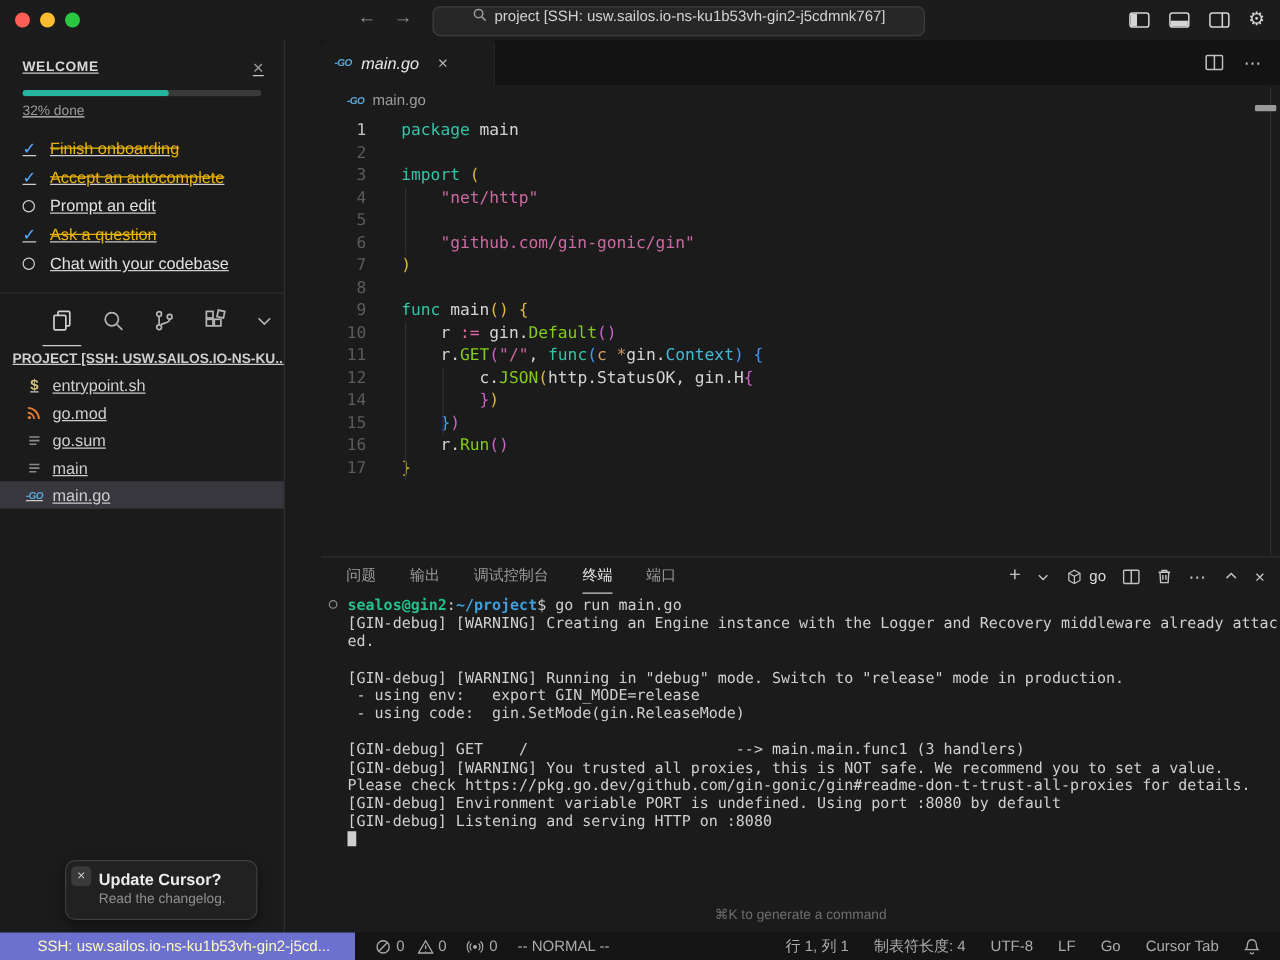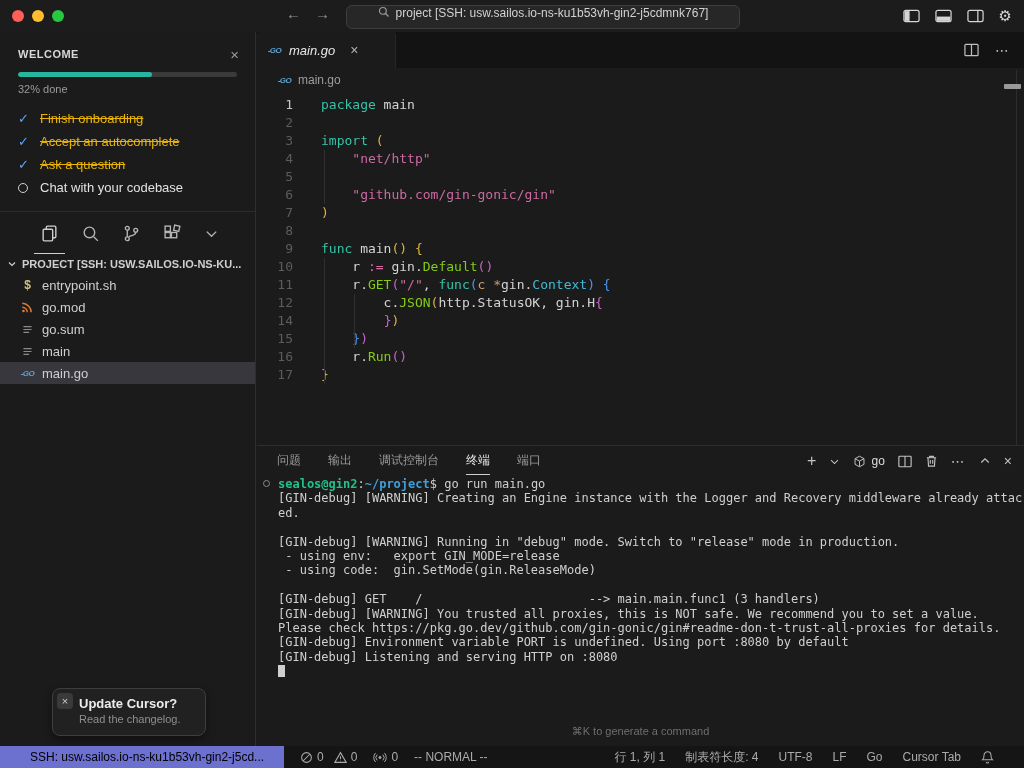--- a/index.html
+++ b/index.html
@@ -16,22 +16,22 @@
   .tl{width:12px;height:12px;border-radius:50%;}
   .tl.red{background:#ff5f57}.tl.yellow{background:#febc2e}.tl.green{background:#28c840}
   .nav{position:absolute;left:286px;top:5px;display:flex;gap:14px;font-size:15px;color:#949494;}
   .nav span{cursor:default}
   .search-pill{position:absolute;left:346px;top:5px;width:392px;height:22px;background:#272727;
     border:1px solid #3e3e3e;border-radius:6px;display:flex;align-items:flex-start;justify-content:center;
     gap:6px;font-size:12px;color:#d2d2d2;}
   .tb-right{position:absolute;right:12px;top:7px;display:flex;gap:15px;align-items:center;color:#d5d5d5;}
   .gear{font-size:15px;line-height:18px;color:#d5d5d5}
   
-  .sidebar{position:absolute;top:32px;left:0;width:256px;bottom:22px;background:#1b1b1b;
-    border-right:1px solid #2e2e2e;box-sizing:border-box;}
+  .sidebar{position:absolute;top:32px;left:0;width:228px;bottom:22px;background:#1b1b1b;
+    border-right:1px solid #2e2e2e;box-sizing:border-box;text-decoration:underline;}
   .w-header{display:flex;justify-content:space-between;align-items:center;padding:16px 16px 0 18px;}
   .w-title{font-size:11px;font-weight:bold;letter-spacing:.5px;color:#d8d8d8;}
   .w-close{color:#9a9a9a;font-size:15px;line-height:11px;cursor:default}
   .progress-track{margin:12px 18px 0 18px;height:5px;background:#3a3a3a;border-radius:3px;overflow:hidden;}
   .progress-fill{height:100%;border-radius:3px;background:#26b69f;}
   .w-pct{margin:6px 18px 0 18px;font-size:11px;color:#9a9a9a;}
   .checklist{margin-top:12px;}
   .check-item{display:flex;align-items:center;height:23px;padding-left:18px;font-size:13px;color:#e2e2e2;}
   .ci-icon{width:22px;display:flex;align-items:center;}
   .ci-icon.chk{color:#58a6ff;font-size:13px;}
@@ -88,25 +88,25 @@
     font-family:"DejaVu Sans Mono","Liberation Mono",monospace;font-size:12px;line-height:14.4px;
     color:#cfcfcf;white-space:pre;overflow:hidden;}
   .trow{height:14.4px;position:relative;}
   .t-tg{color:#23c08a;font-weight:bold}.t-tb{color:#3f9fdc;font-weight:bold}.t-tw{color:#cfcfcf}
   .tdeco{position:absolute;left:-15px;top:3px;width:7px;height:7px;border:1px solid #8a8a8a;border-radius:50%;box-sizing:border-box;}
   .cursor-block{display:inline-block;width:7px;height:12px;background:#cfcfcf;vertical-align:-2px;}
   .term-hint{position:absolute;bottom:8px;left:0;right:0;text-align:center;font-size:11px;color:#6e6e6e;}
   
   .statusbar{position:absolute;left:0;right:0;bottom:0;height:22px;background:#151515;display:flex;
     align-items:center;font-size:12px;color:#ababab;}
-  .remote-chip{width:284px;height:22px;box-sizing:border-box;background:#6c70cf;color:#000000;
+  .remote-chip{width:284px;height:22px;box-sizing:border-box;background:#6c70cf;color:#fef9c3;
     display:flex;align-items:center;gap:6px;padding:0 24px;white-space:nowrap;overflow:hidden;flex:none;}
   .sb-item{display:flex;align-items:center;gap:4px;white-space:nowrap;}
   .sb-left{display:flex;align-items:center;gap:16px;margin-left:16px;}
-  .sb-right{margin-left:auto;display:flex;align-items:center;gap:20px;padding-right:30px;}
+  .sb-right{margin-left:auto;display:flex;align-items:center;gap:20px;padding-right:16px;}
 </style>
 </head>
 <body>
 
 <div class="titlebar">
   <div class="traffic">
     <div class="tl red"></div>
     <div class="tl yellow"></div>
     <div class="tl green"></div>
   </div>
@@ -148,20 +148,24 @@
   </div>
   <div class="w-pct">32% done</div>
   <div class="checklist">
       <div class="check-item done">
         <span class="ci-icon chk">✓</span>
         <span class="ci-label">Finish onboarding</span>
       </div>
       <div class="check-item done">
         <span class="ci-icon chk">✓</span>
         <span class="ci-label">Accept an autocomplete</span>
+      </div>
+      <div class="check-item">
+        <span class="ci-icon cir"></span>
+        <span class="ci-label">Prompt an edit</span>
       </div>
       <div class="check-item done">
         <span class="ci-icon chk">✓</span>
         <span class="ci-label">Ask a question</span>
       </div>
       <div class="check-item">
         <span class="ci-icon cir"></span>
         <span class="ci-label">Chat with your codebase</span>
       </div>
     </div>

